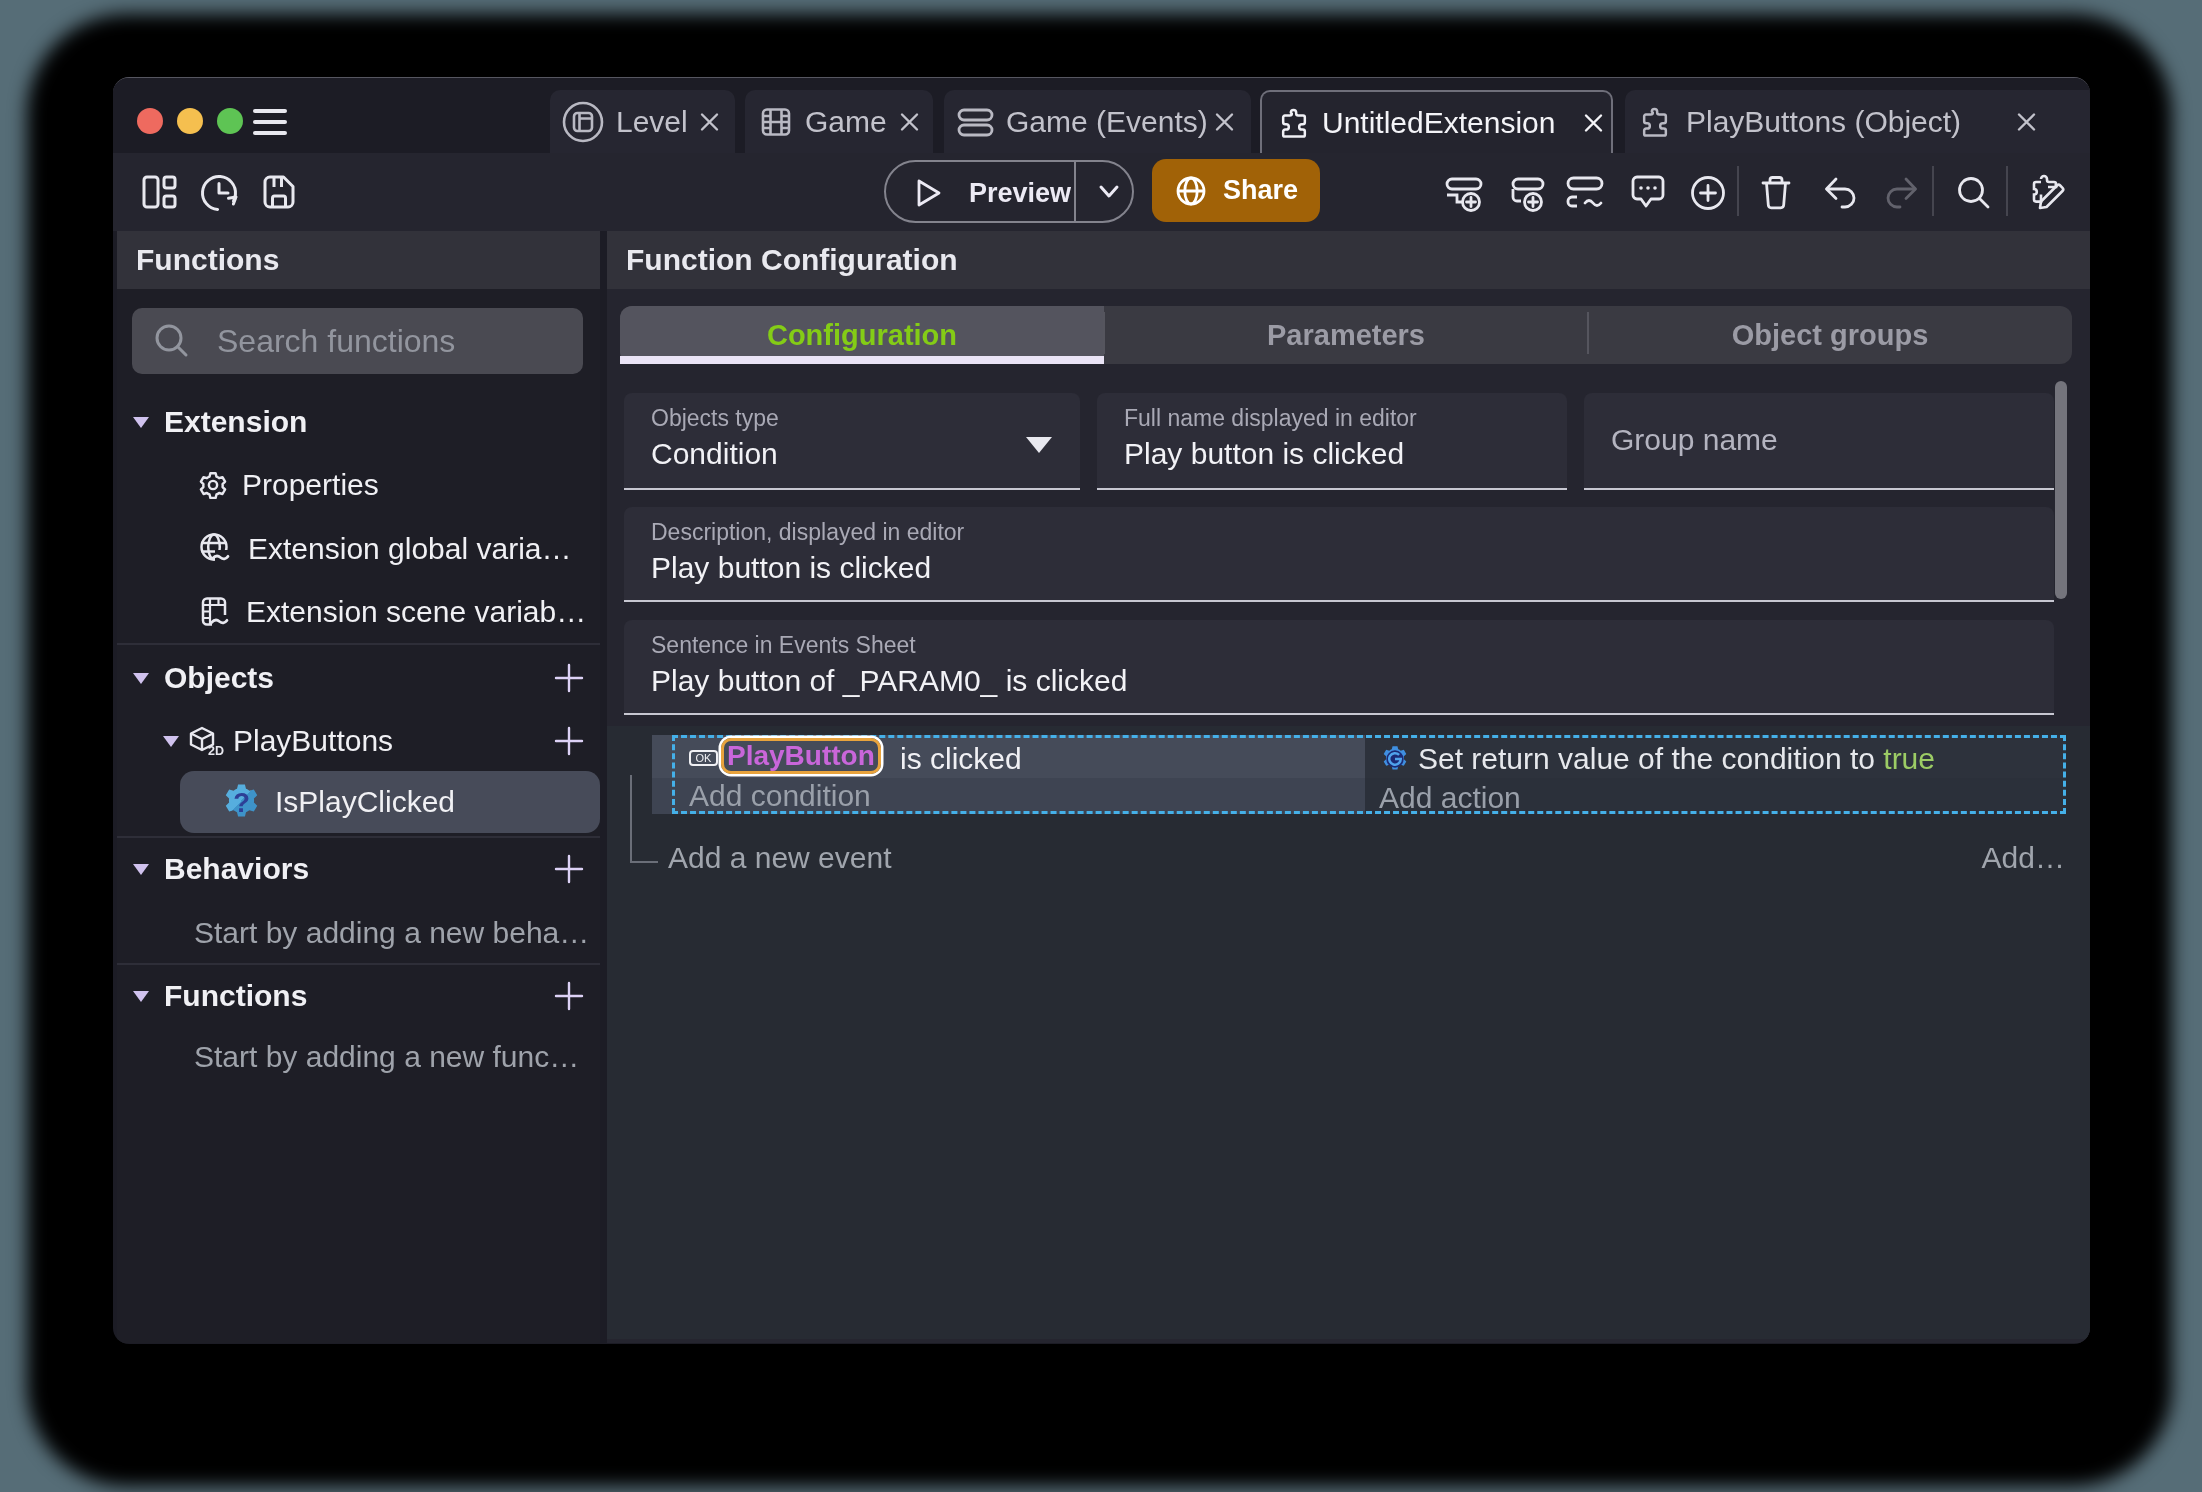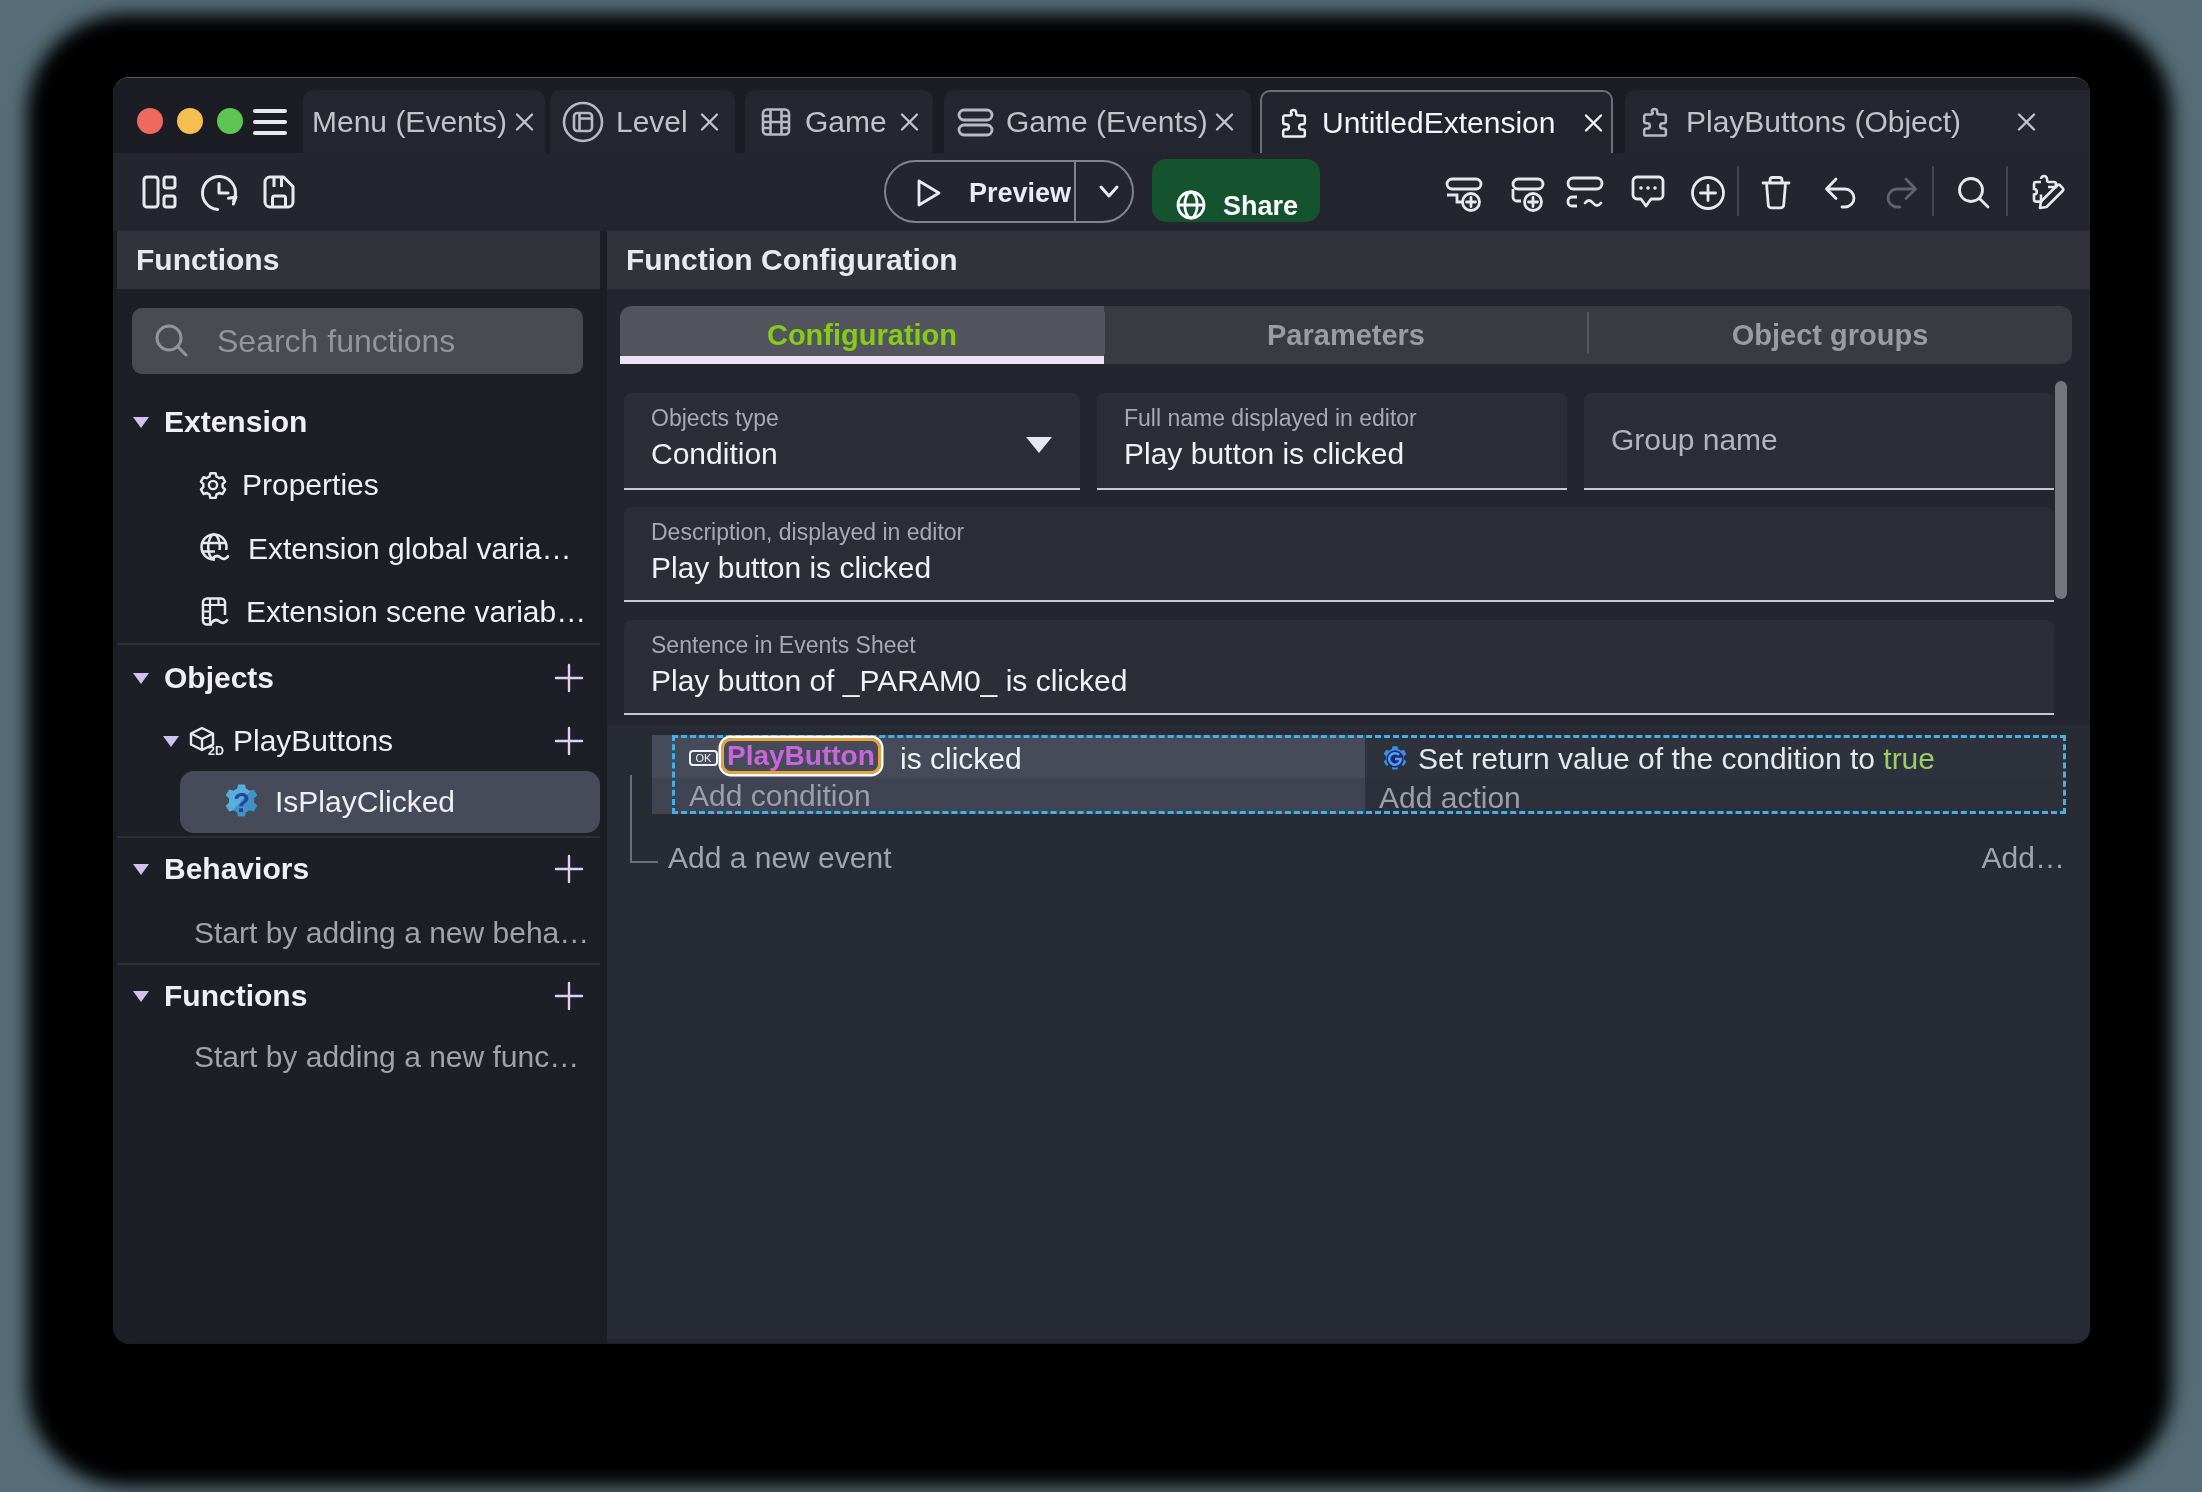--- a/index.html
+++ b/index.html
@@ -26,21 +26,21 @@
 .tab .ticon, .tab .tclose { display:flex; }
 .tab.active { background:#24242e; border:2px solid #6f6f7a; border-bottom:none; color:#f4f4f8; height:63px; }
 .tclose svg { stroke:#b9b9c3; }
 .tab.active .tclose svg { stroke:#f4f4f8; }
 
 .toolbar { position:absolute; left:0; top:75px; width:100%; height:78px; background:#25252f; }
 .tbi { position:absolute; top:20px; }
 .btn-preview { position:absolute; left:771px; top:7px; width:250px; height:63px;
   border:2px solid #83838d; border-radius:32px; color:#eceaf4; }
 .btn-share { position:absolute; left:1039px; top:6px; width:168px; height:63px;
-  background:#14532d; border-radius:14px; display:flex; align-items:flex-end; justify-content:center; color:#fff; }
+  background:#a16207; border-radius:14px; display:flex; align-items:center; justify-content:center; color:#fff; }
 .tsep { position:absolute; top:13px; width:2px; height:50px; background:#45454f; }
 
 .leftpanel { position:absolute; left:4px; top:153px; width:483px; height:1112px; background:#1e1e26; }
 .lp-header { position:absolute; left:0; top:0; width:100%; height:58px; background:#32323a;
   display:flex; align-items:center; color:#e9e9ef; font-size:30px; font-weight:700; padding-left:19px; }
 .rightpanel { position:absolute; left:494px; top:153px; width:1483px; height:1112px; background:#25252f; }
 
 .search { position:absolute; left:15px; top:77px; width:451px; height:66px; background:#4a4a52; border-radius:10px;
   display:flex; align-items:center; color:#92959e; font-size:32px; }
 
@@ -71,28 +71,20 @@
 <div class="window">
   <div class="titlebar">
     <div class="tl r"></div>
       <div class="tl y"></div>
       <div class="tl g"></div>
     <div class="burger">
         <span style="top:0"></span>
         <span style="top:11px"></span>
         <span style="top:22px"></span>
       </div>
-    <div class="tab" style="left:190px; width:242px;">
-        <span class="tpos" style="left:9px;">Menu (Events)</span>
-        <span class="tpos tclose" style="left:210px;">
-          <svg width="23" height="23" viewBox="0 0 23 23">
-            <path d="M4 4 L19 19 M19 4 L4 19" stroke="currentcolor" stroke-width="2.4" stroke-linecap="round"></path>
-          </svg>
-        </span>
-      </div>
     <div class="tab" style="left:437px; width:185px;">
         <span class="tpos ticon" style="left:11px;">
           <svg width="44" height="44" viewBox="0 0 44 44" fill="none">
             <circle cx="22" cy="22" r="19" stroke="#b9b9c3" stroke-width="2.6"></circle>
             <rect x="13" y="13" width="18" height="18" rx="3.5" stroke="#b9b9c3" stroke-width="2.6"></rect>
             <path d="M18.5 13.5 V30.5 M18.5 18.5 H30.5" stroke="#b9b9c3" stroke-width="2.6"></path>
           </svg>
         </span>
         <span class="tpos" style="left:66px;">Level</span>
         <span class="tpos tclose" style="left:148px;">

